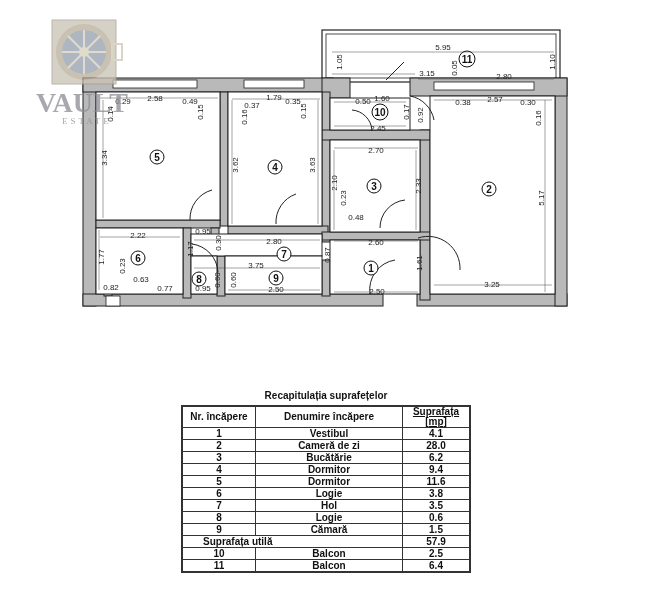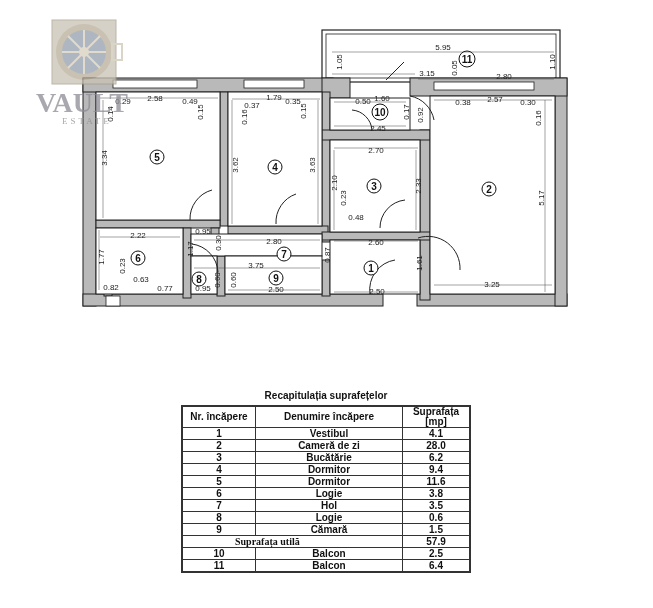--- a/index.html
+++ b/index.html
@@ -6,21 +6,21 @@
   body { width:653px; height:608px; position:relative; overflow:hidden; font-family:"Liberation Sans", sans-serif; }
   #plan { position:absolute; left:0; top:0; }
   .dim { font-family:"Liberation Sans", sans-serif; font-size:8px; fill:#222; }
   .lbl { font-family:"Liberation Sans", sans-serif; font-size:10px; font-weight:bold; fill:#111; }
   .logo-text { font-family:"Liberation Serif", serif; }
   #summary { position:absolute; left:181px; top:390px; width:290px; }
   #summary .title { text-align:center; font-weight:bold; font-size:10px; color:#111; margin-bottom:4px; }
   table { border-collapse:collapse; width:290px; border:2px solid #333; font-size:10px; }
   td, th { border:1px solid #333; padding:0 3px; text-align:center; font-weight:bold; color:#111; line-height:11px; }
   th { height:20px; line-height:10px; }
-  th.c1 { width:66px; } th.c2 { width:140px; } th.c3 { width:60px; }
+  th.c1 { width:66px; } th.c2 { width:140px; } th.c3 { width:60px;text-decoration:underline; }
   tr.sub td { text-align:left; }
 </style>
 </head>
 <body>
 
 <svg id="plan" width="653" height="380" viewBox="0 0 653 380">
 
   <g>
     <rect x="322" y="30" width="238" height="52" fill="none" stroke="#222" stroke-width="1.2"></rect>
     <rect x="326" y="34" width="230" height="44" fill="none" stroke="#222" stroke-width="0.8"></rect>
@@ -288,21 +288,21 @@
           <td>8</td>
           <td>Logie</td>
           <td>0.6</td>
         </tr>
       <tr>
           <td>9</td>
           <td>Cămară</td>
           <td>1.5</td>
         </tr>
       <tr class="sub">
-        <td colspan="2" style="padding-left:52px;font-family:Liberation Serif, serif;">Suprafața utilă</td>
+        <td colspan="2" style="padding-left:20px;">Suprafața utilă</td>
         <td style="text-align:center;">57.9</td>
       </tr>
       <tr>
           <td>10</td>
           <td>Balcon</td>
           <td>2.5</td>
         </tr>
       <tr>
           <td>11</td>
           <td>Balcon</td>

